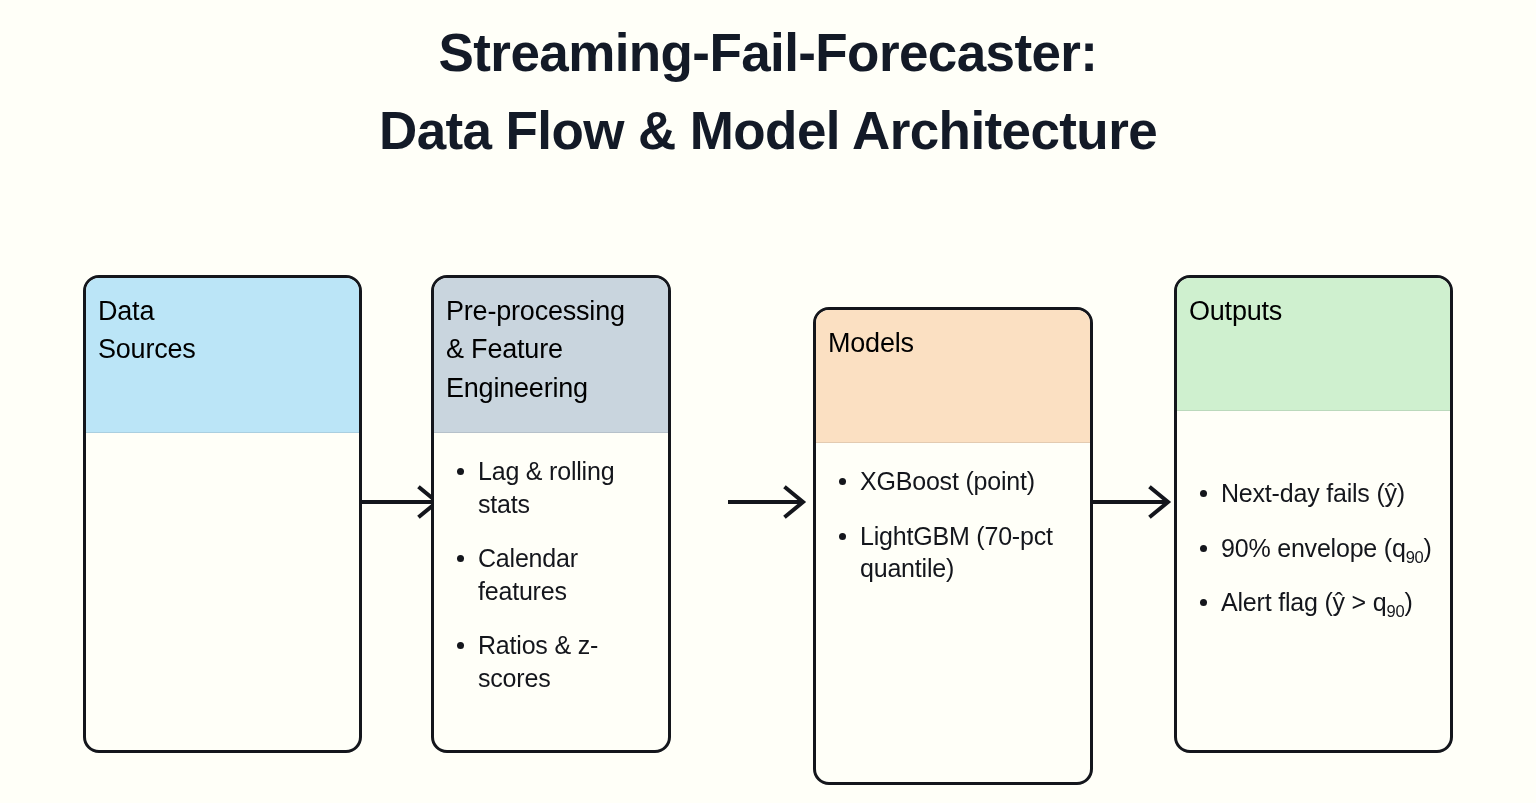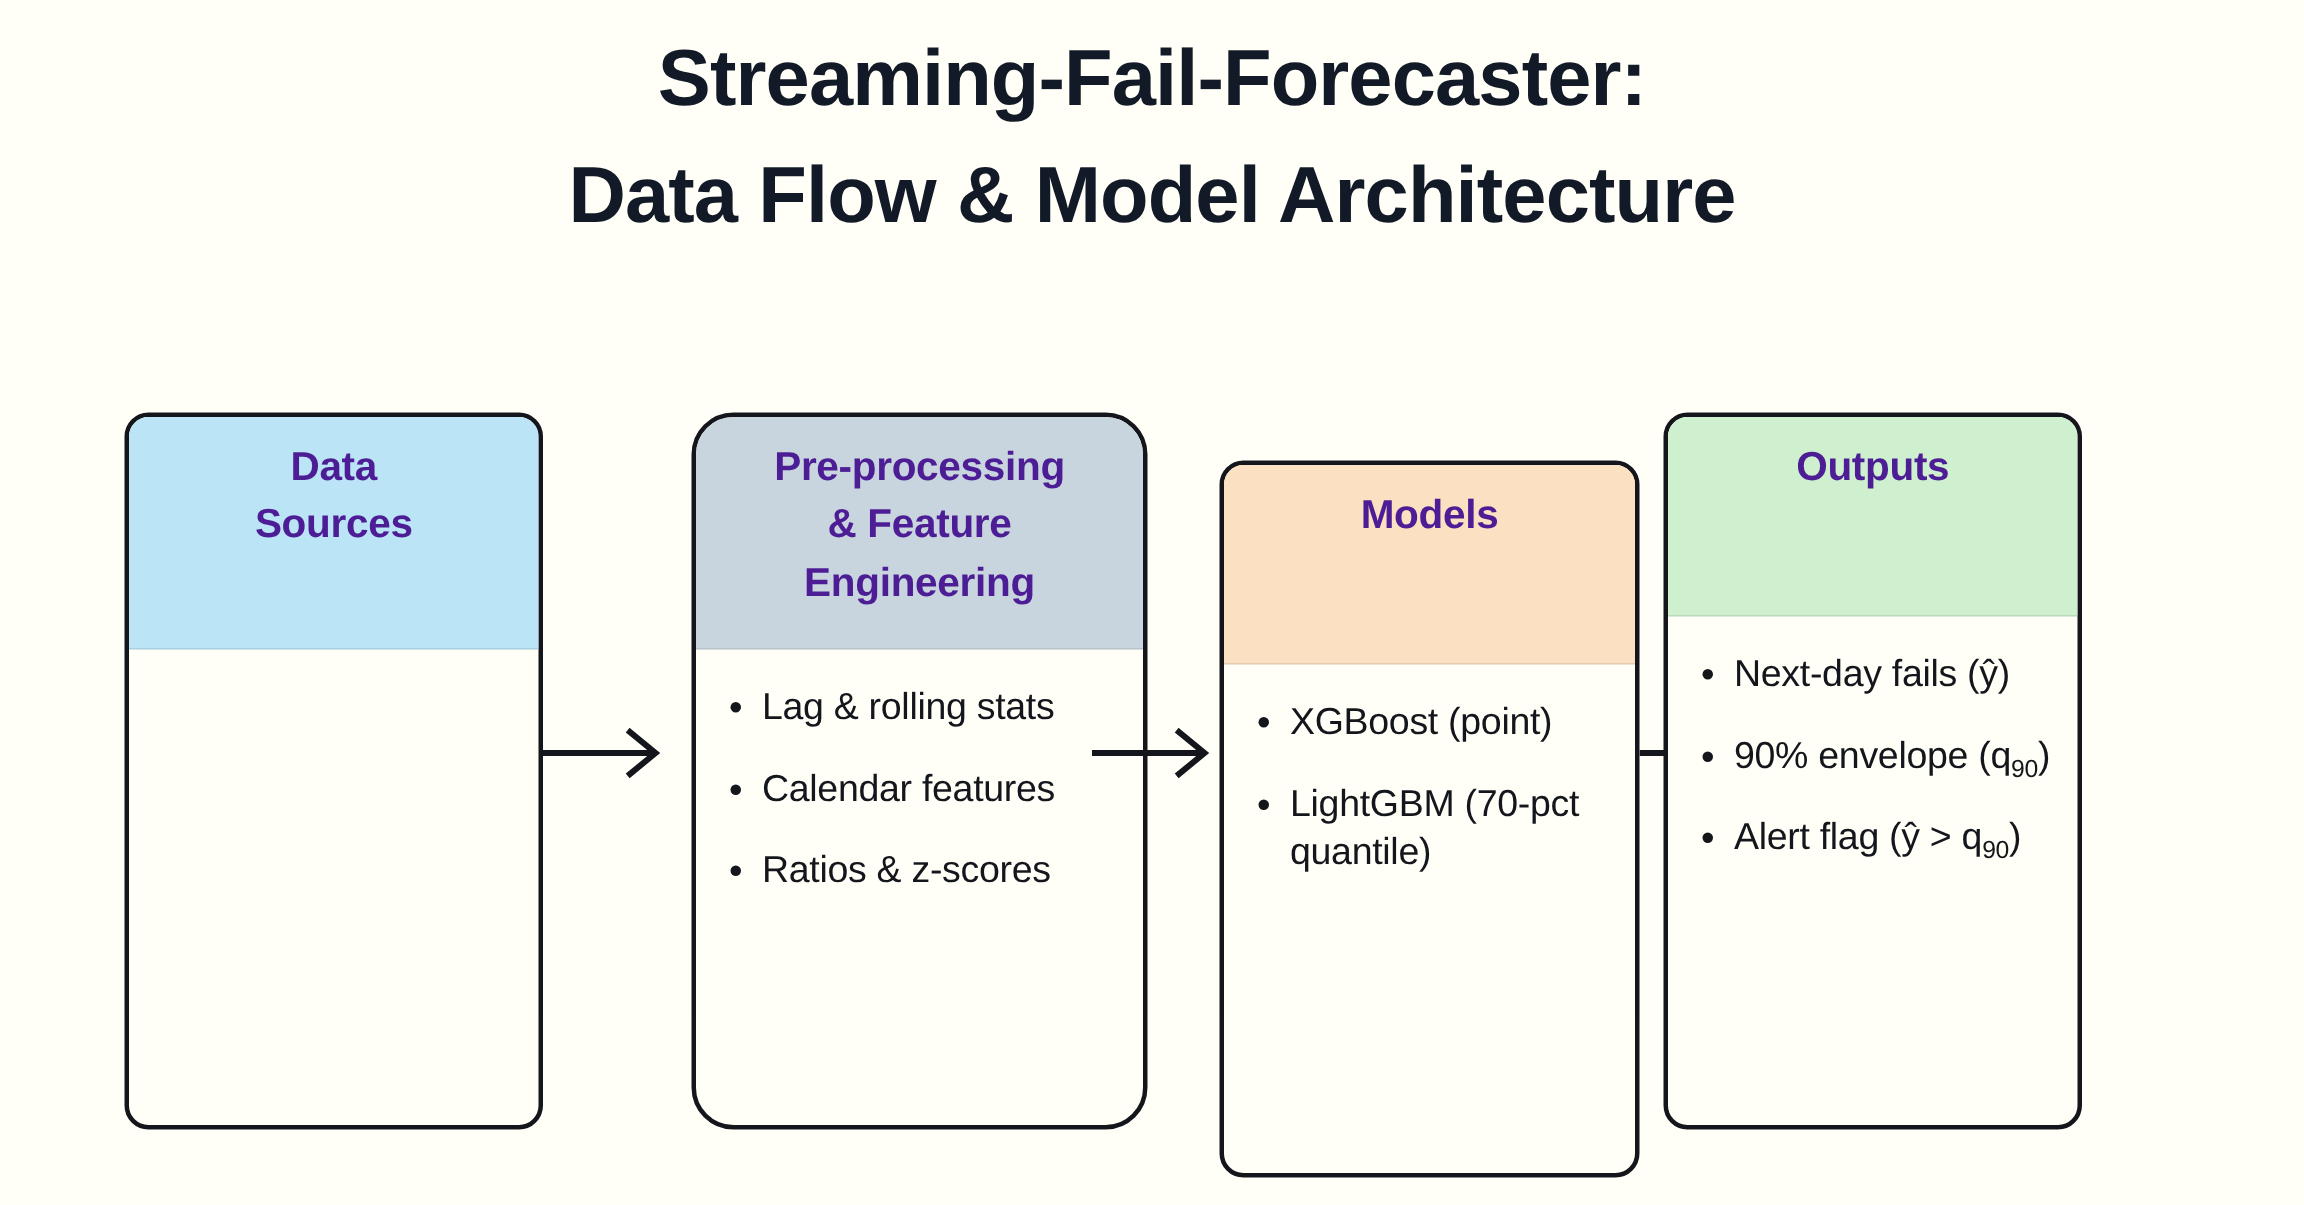--- a/index.html
+++ b/index.html
@@ -56,34 +56,34 @@
     box-sizing: border-box;
     border: 3px solid #14161c;
     border-radius: 16px;
     background: #fffff8;
     overflow: hidden;
     display: flex;
     flex-direction: column;
   }
 
   .node-1 { left: 0px;    width: 279px; }
-  .node-2 { left: 378px;  width: 304px; border-radius: 28px; }
+  .node-2 { left: 348px;  width: 240px; }
   .node-3 { left: 730px;  width: 280px; margin-top: 32px; }
-  .node-4 { left: 1026px; width: 279px; }
+  .node-4 { left: 1091px; width: 279px; gap: 44px; }
 
   .node-header {
     box-sizing: border-box;
     width: 100%;
     padding: 14px 12px 16px;
-    text-align: center;
+    text-align: left;
     font-size: 27px;
-    font-weight: 700;
+    font-weight: 400;
     line-height: 1.42;
     letter-spacing: -0.2px;
-    color: #4c1d95;
+    color: #000000;
     border-bottom: 1px solid rgba(20,22,28,0.10);
   }
   .node-1 .node-header { background: #bbe5f7; min-height: 155px; }
   .node-2 .node-header { background: #c9d5de; min-height: 155px; }
   .node-3 .node-header { background: #fbe0c2; min-height: 133px; }
   .node-4 .node-header { background: #cff0cf; min-height: 133px; }
 
   .node-body {
     flex: 1;
     padding: 22px 14px 10px 14px;

